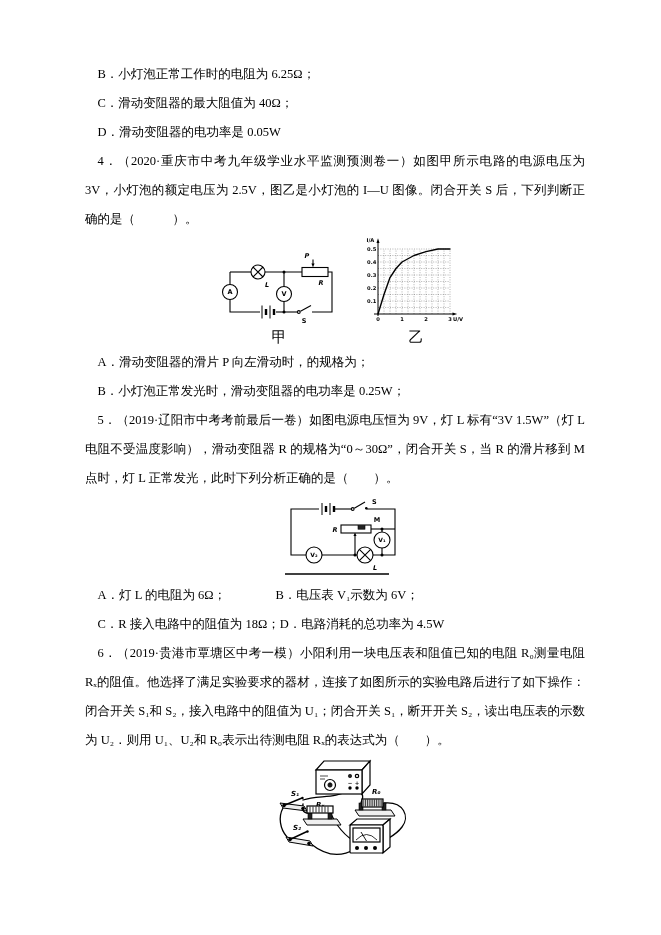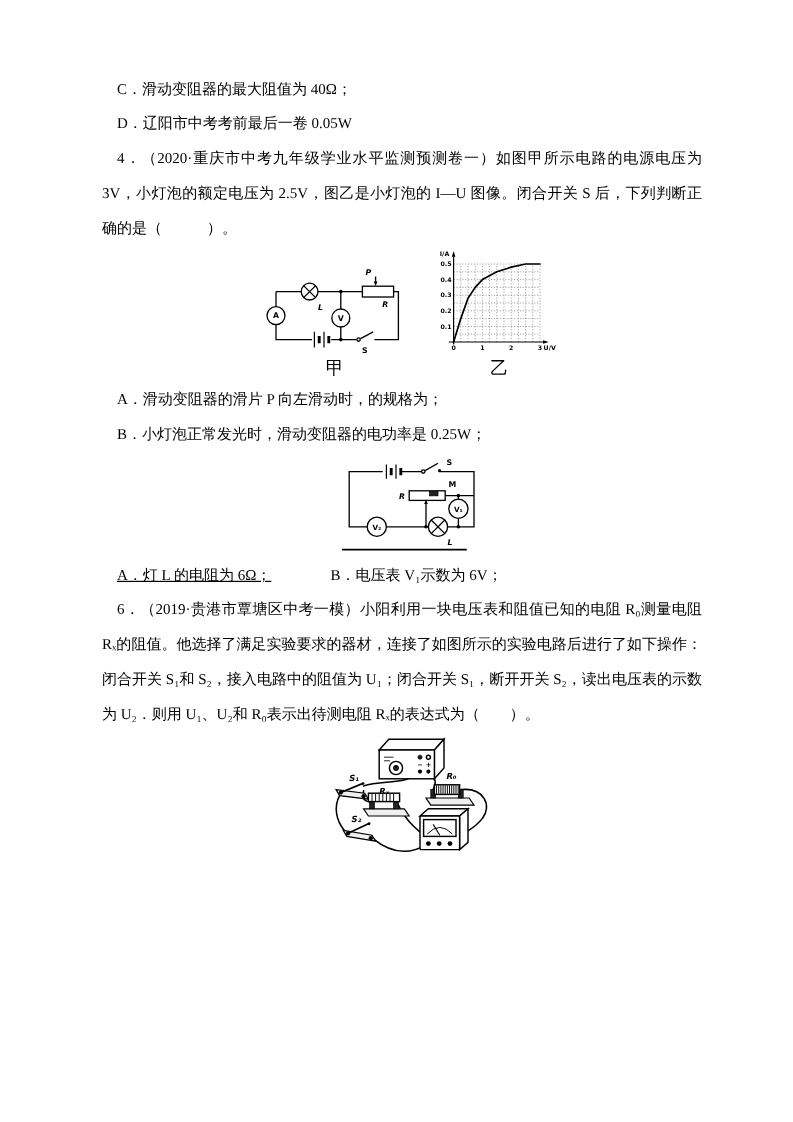--- a/index.html
+++ b/index.html
@@ -9,21 +9,21 @@
     font-size:12.5px;
   }
   .page{padding:60px 76px 0 85px;}
   p{margin:0;line-height:29px;text-align:justify;}
   .opt,.stem{text-indent:1em;}
   .stem b{font-weight:normal;}
   .fig{display:flex;justify-content:center;align-items:flex-end;gap:24px;margin:2px 0;}
   .figitem{display:flex;flex-direction:column;align-items:center;}
   .figlabel{font-size:15px;line-height:17px;margin-top:1px;}
   .optrow{line-height:29px;text-indent:1em;white-space:nowrap;}
-  .optrow .col1{display:inline-block;min-width:178px;text-indent:0;text-decoration:underline;}
+  .optrow .col1{display:inline-block;min-width:178px;text-indent:0;}
   svg{display:block;}
   svg text{font-family:"DejaVu Sans","Liberation Sans",sans-serif;}
   .wire{fill:none;stroke:#000;stroke-width:1.1;}
   .wire2{fill:none;stroke:#000;stroke-width:1.3;stroke-linecap:round;}
   .comp{fill:#fff;stroke:#000;stroke-width:1.1;}
   .comp2{fill:#fff;stroke:#000;stroke-width:1.2;}
   .shade{fill:#efefef;stroke:#000;stroke-width:1;}
   .dark{fill:#222;stroke:#000;stroke-width:.6;}
   .dot{fill:#000;stroke:none;}
   .lbl{font-size:6.5px;font-weight:bold;font-style:italic;}
@@ -32,22 +32,23 @@
   .grid{stroke:#555;stroke-width:.45;stroke-dasharray:1,1.4;}
   .curve{fill:none;stroke:#000;stroke-width:1.4;stroke-linecap:round;stroke-linejoin:round;}
   .tick{font-size:5.2px;font-weight:bold;}
   .hatch{stroke:#000;stroke-width:.8;}
 </style>
 </head>
 <body>
 
 <div class="page">
 
+  <p class="opt">B．小灯泡正常工作时的电阻为 6.25Ω；</p>
   <p class="opt">C．滑动变阻器的最大阻值为 40Ω；</p>
-  <p class="opt">D．辽阳市中考考前最后一卷 0.05W</p>
+  <p class="opt">D．滑动变阻器的电功率是 0.05W</p>
 
   <p class="stem"><span>4．</span><b>（2020·重庆市中考九年级学业水平监测预测卷一）</b><span>如图甲所示电路的电源电压为 3V，小灯泡的额定电压为 2.5V，图乙是小灯泡的 I—U 图像。闭合开关 S 后，下列判断正确的是（　　　）。</span></p>
 
   <div class="fig" style="padding-left:16px;">
     <div class="figitem">
       <svg viewBox="0 0 122 84" width="122" height="84">
         <g>
           <path class="wire" d="M12,28 H33"></path>
           <path class="wire" d="M47,28 H84"></path>
           <path class="wire" d="M110,28 H114 V68 H94"></path>
@@ -135,20 +136,21 @@
           <polygon class="dot" points="93.2,78 88.5,76.5 88.5,79.5"></polygon>
         </g>
       </svg>
       <div class="figlabel">乙</div>
     </div>
   </div>
 
   <p class="opt">A．滑动变阻器的滑片 P 向左滑动时，的规格为；</p>
   <p class="opt">B．小灯泡正常发光时，滑动变阻器的电功率是 0.25W；</p>
 
+  <p class="stem"><span>5．</span><b>（2019·辽阳市中考考前最后一卷）</b><span>如图电源电压恒为 9V，灯 L 标有“3V 1.5W”（灯 L 电阻不受温度影响），滑动变阻器 R 的规格为“0～30Ω”，闭合开关 S，当 R 的滑片移到 M 点时，灯 L 正常发光，此时下列分析正确的是（　　）。</span></p>
 
   <div class="fig" style="padding-left:14px;">
     <div class="figitem">
       <svg viewBox="0 0 122 84" width="122" height="84">
         <g>
           <path class="wire" d="M38,14 H10 V60 H25"></path>
           <path class="wire" d="M54,14 H70"></path>
           <path class="wire" d="M85.5,14 H114 V60 H92"></path>
           <path class="wire" d="M41,60 H76"></path>
           <path class="wire" d="M90,34 H114"></path>
@@ -187,20 +189,21 @@
           <circle class="comp" cx="84" cy="60" r="8"></circle>
           <path class="wire" d="M78.3,54.3 L89.7,65.7 M78.3,65.7 L89.7,54.3"></path>
           <text class="lbl" x="92" y="75">L</text>
         </g>
         <line x1="4" y1="79" x2="108" y2="79" stroke="#000" stroke-width="1.6"></line>
       </svg>
     </div>
   </div>
 
   <p class="optrow"><span class="col1">A．灯 L 的电阻为 6Ω；</span><span>B．电压表 V₁示数为 6V；</span></p>
+  <p class="optrow"><span class="col1">C．R 接入电路中的阻值为 18Ω；</span><span>D．电路消耗的总功率为 4.5W</span></p>
 
   <p class="stem"><span>6．</span><b>（2019·贵港市覃塘区中考一模）</b><span>小阳利用一块电压表和阻值已知的电阻 R₀测量电阻 Rₓ的阻值。他选择了满足实验要求的器材，连接了如图所示的实验电路后进行了如下操作：闭合开关 S₁和 S₂，接入电路中的阻值为 U₁；闭合开关 S₁，断开开关 S₂，读出电压表的示数为 U₂．则用 U₁、U₂和 R₀表示出待测电阻 Rₓ的表达式为（　　）。</span></p>
 
   <div class="fig" style="padding-left:66px;">
     <svg viewBox="0 0 180 122" width="180" height="122">
       <g>
         <path class="wire2" d="M70,33 C58,42 40,38 25,43"></path>
         <path class="wire2" d="M79,33 C88,38 84,42 83,46"></path>
         <path class="wire2" d="M106,46 C126,44 132,60 124,70 C118,78 112,80 106,84"></path>
         <path class="wire2" d="M5,51 C0,60 2,72 9,80"></path>

